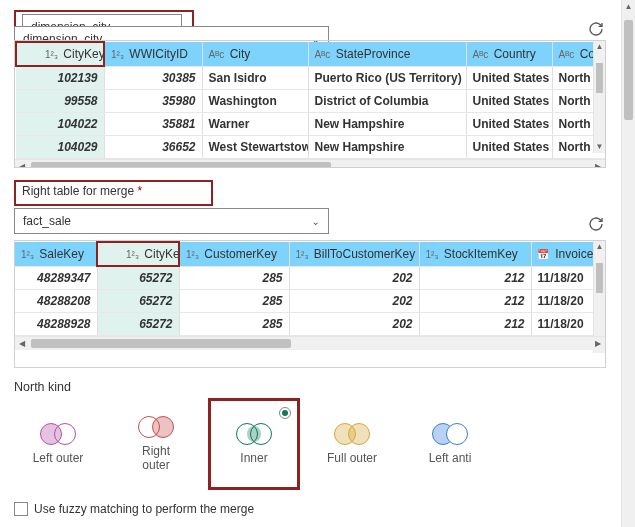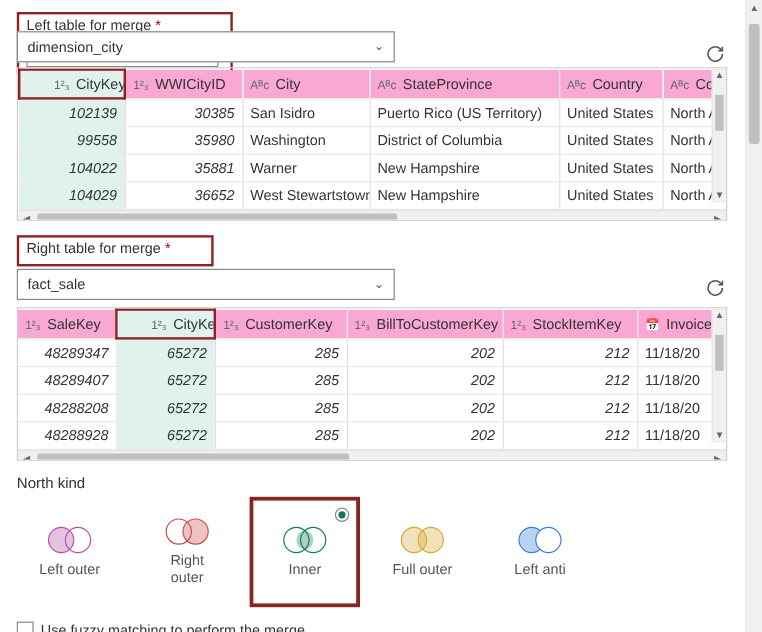--- a/index.html
+++ b/index.html
@@ -87,23 +87,24 @@
     table-layout: fixed;
     font-size: 12px;
   }
   th, td {
     border-right: 1px solid #e0e0e0;
     border-bottom: 1px solid #e8e8e8;
     padding: 4px 6px;
     white-space: nowrap;
     overflow: hidden;
     height: 22px;
+    font-weight: bold;
   }
   th {
-    background: #f9a8d4;
+    background: #7dd3fc;
     text-align: left;
     font-weight: normal;
     color: #333;
   }
   th.selcol, td.selcol {
     background: #dff2ee;
     padding-left: 28px;
   }
   th .coltype {
     font-size: 10px;
@@ -210,23 +211,20 @@
     border: 1px solid #8a8886;
     background: #fff;
   }
 </style>
 </head>
 <body>
 
 <div class="main">
 
   <div class="hl-box label-wrap" style="width:180px">
-    <div class="section-label">
-      <span>Left table for merge</span> <span class="req">*</span>
-    </div>
     <div class="select-row" style="margin-bottom:0">
       <div class="select" style="width:160px">
         <span>dimension_city</span>
         <span class="chev">⌄</span>
       </div>
     </div>
   </div>
   <div style="position:relative; margin-top:-32px; margin-bottom:6px; display:flex; align-items:center;">
     <div style="width:180px"></div>
     <div class="select" style="width:155px; border-left:none; visibility:hidden"></div>
@@ -312,21 +310,21 @@
         <div class="thumb"></div>
         <div class="arr d">▼</div>
       </div>
     <div class="hscroll">
         <div class="arr l">◀</div>
         <div class="thumb" style="width:300px"></div>
         <div class="arr r">▶</div>
       </div>
   </div>
 
-  <div class="hl-box label-wrap" style="width:164px">
+  <div class="hl-box label-wrap" style="width:199px">
     <div class="section-label">
       <span>Right table for merge</span> <span class="req">*</span>
     </div>
   </div>
   <div class="select-row">
     <div class="select">
       <span>fact_sale</span>
       <span class="chev">⌄</span>
     </div>
     <div class="refresh">
@@ -353,28 +351,20 @@
             <th class="selcol hl-th"><span class="coltype">1²₃</span> CityKey</th>
             <th><span class="coltype">1²₃</span> CustomerKey</th>
             <th><span class="coltype">1²₃</span> BillToCustomerKey</th>
             <th><span class="coltype">1²₃</span> StockItemKey</th>
             <th><span class="coltype">📅</span> InvoiceDa</th>
           </tr>
         </thead>
       <tbody id="right-body">
           <tr>
             <td class="num">48289347</td>
-            <td class="selcol num">65272</td>
-            <td class="num">285</td>
-            <td class="num">202</td>
-            <td class="num">212</td>
-            <td>11/18/20</td>
-          </tr>
-          <tr>
-            <td class="num">48289407</td>
             <td class="selcol num">65272</td>
             <td class="num">285</td>
             <td class="num">202</td>
             <td class="num">212</td>
             <td>11/18/20</td>
           </tr>
           <tr>
             <td class="num">48288208</td>
             <td class="selcol num">65272</td>
             <td class="num">285</td>

